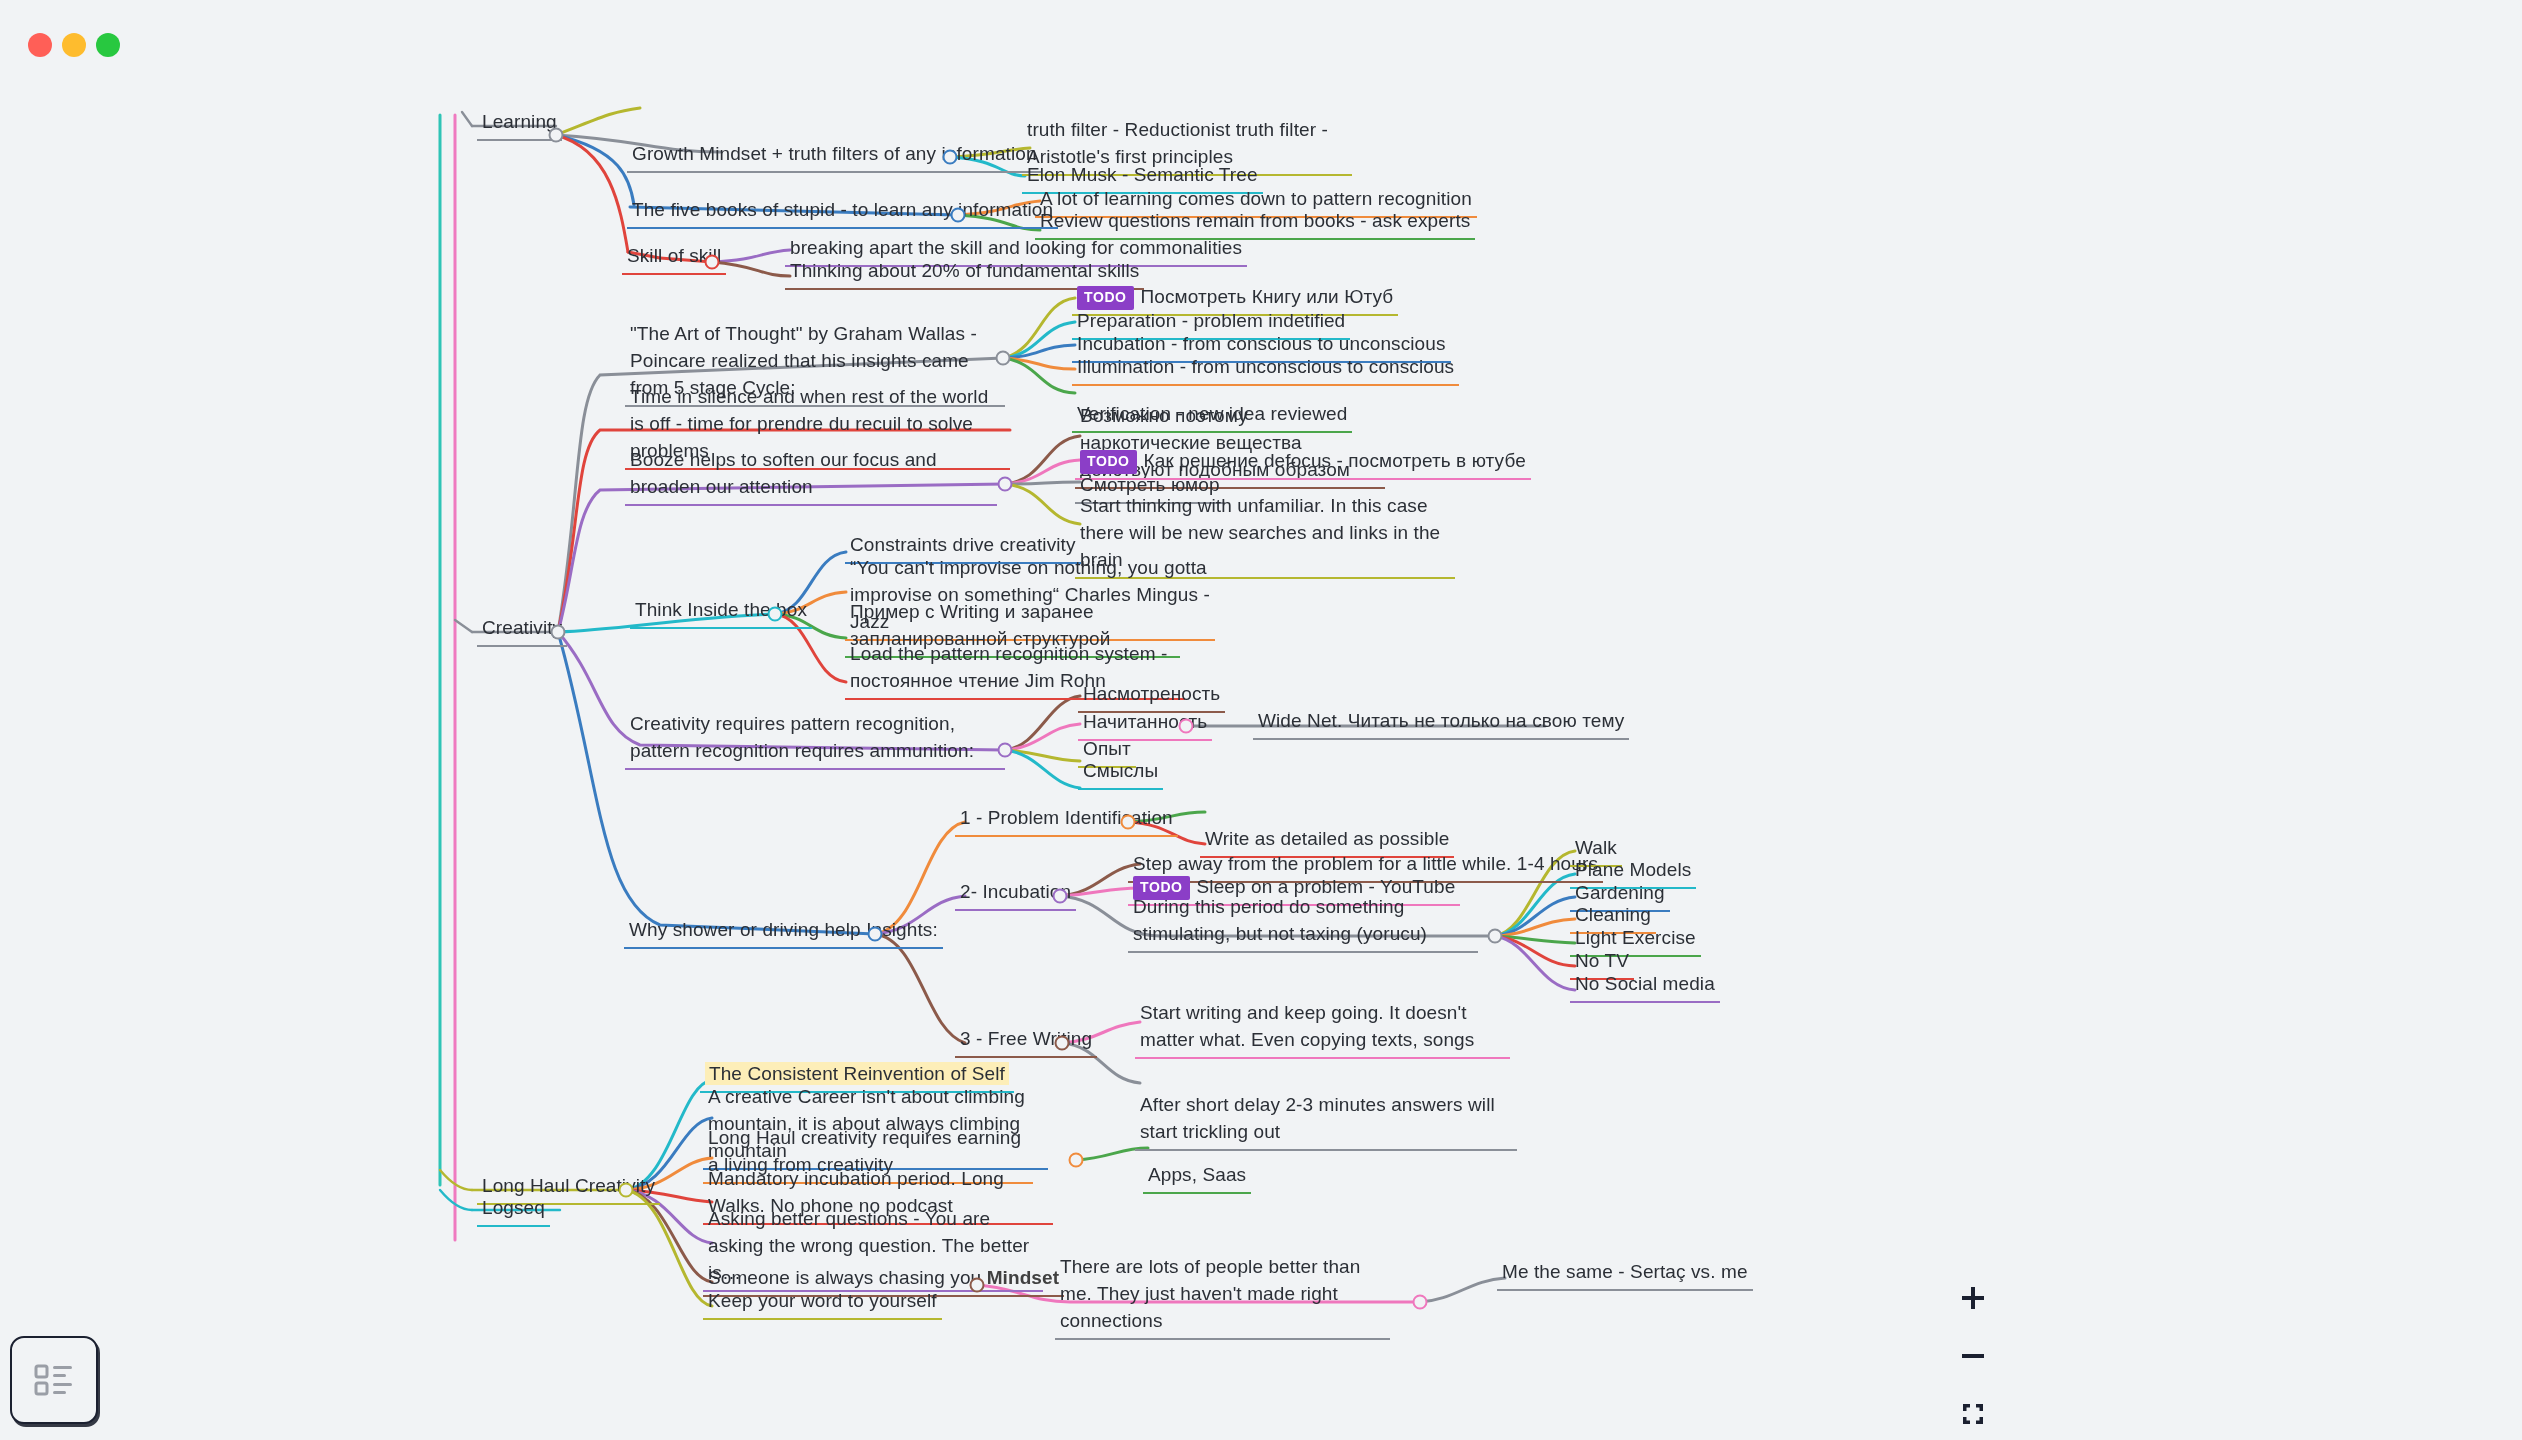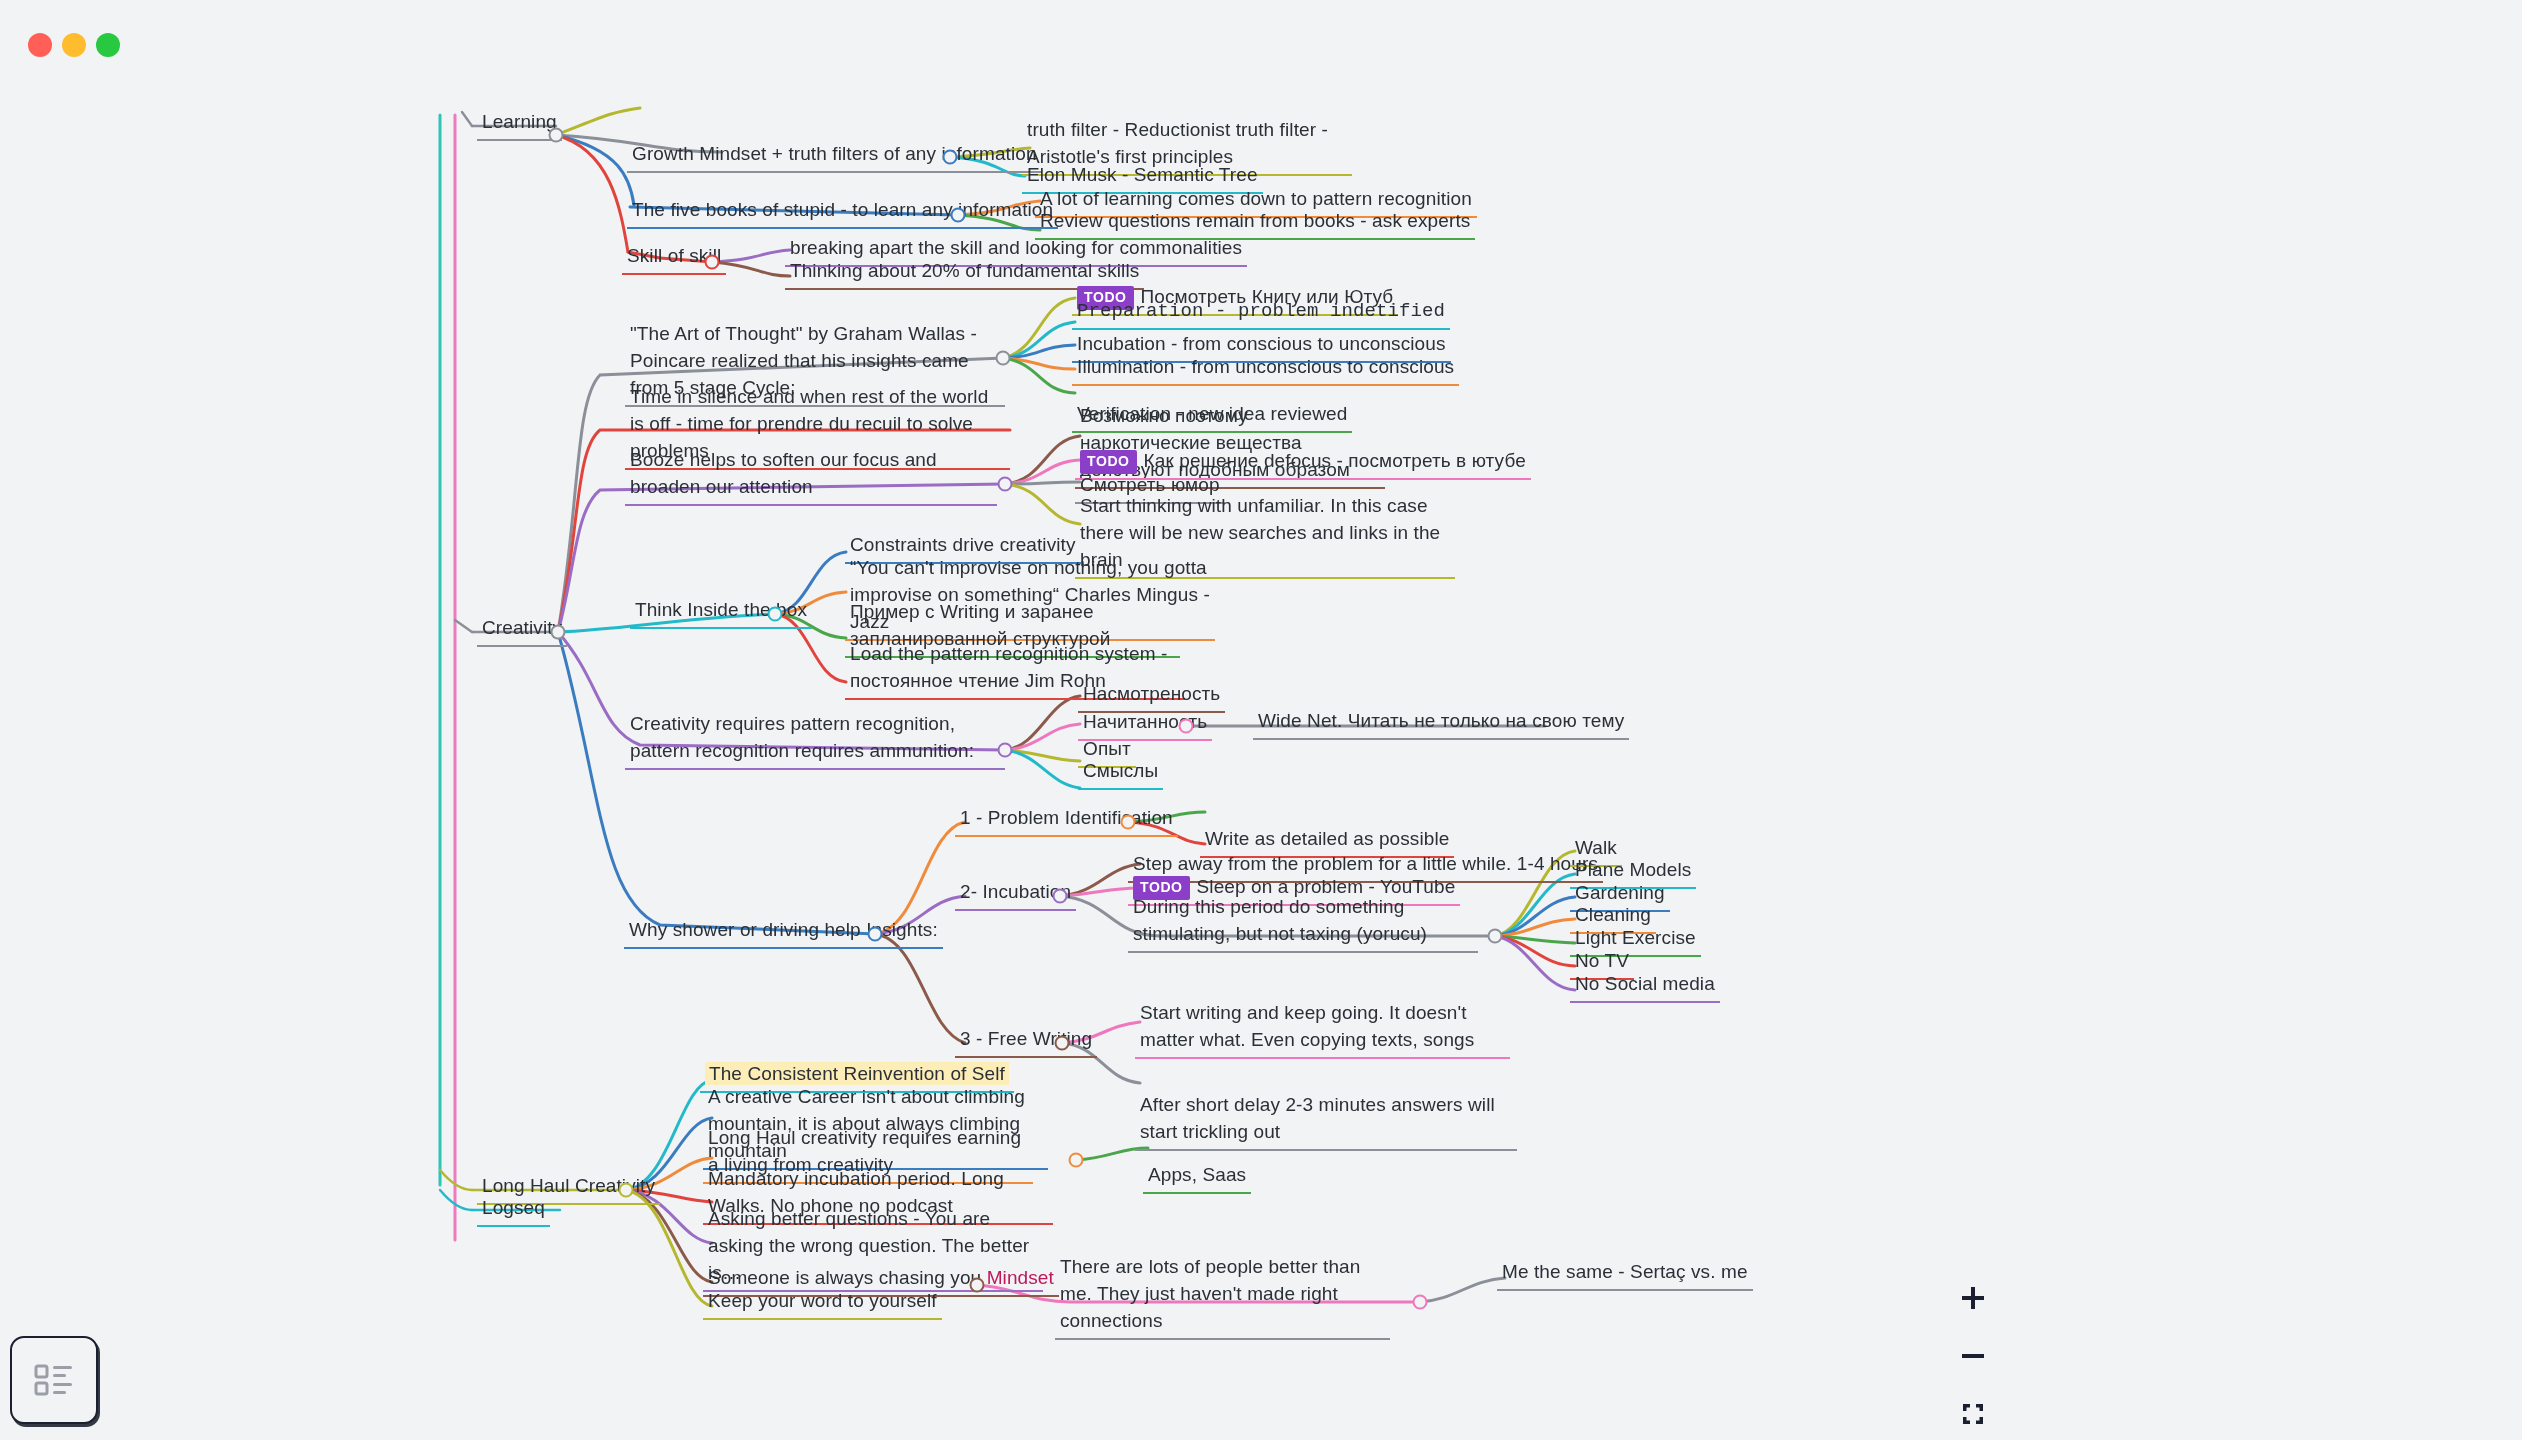--- a/index.html
+++ b/index.html
@@ -60,21 +60,21 @@
     font-size: 14px;
     font-weight: bold;
     letter-spacing: .6px;
     padding: 2px 7px 3px 7px;
     margin-right: 7px;
     vertical-align: 1.5px;
     border-radius: 2px;
     font-family: "Liberation Sans", sans-serif;
   }
   .hl-yellow { background: #fdeeb8; padding: 1px 4px; }
-  .link-ref { color: #be185d; }
+  .link-ref { color: #404040; font-weight: bold; }
 
   
   .dot {
     position: absolute;
     width: 15px; height: 15px;
     border-radius: 50%;
     background: #f1f3f5;
     z-index: 20;
     border: 2.4px solid #8a8f98;
     transform: translate(-50%, -50%);
@@ -261,21 +261,21 @@
   <div class="node nowrap" style="left:785px; top:257px; border-color:#8c5a4a;">Thinking about 20% of fundamental skills</div>
 
   <div class="node nowrap" style="left:477px; top:614px; border-color:#8a8f98;">Creativity</div>
 
   <div class="node" style="left:625px; top:320px; width:380px; border-color:#8a8f98;">"The Art of Thought" by Graham Wallas - Poincare realized that his insights came from 5 stage Cycle:</div>
 
   <div class="node nowrap" style="left:1072px; top:283px; border-color:#b5b72f;">
     <span class="todo">TODO</span><span>Посмотреть Книгу или Ютуб</span>
   </div>
 
-  <div class="node nowrap" style="left:1072px; top:297px; border-color:#23b9c9;font-family:Liberation Mono, monospace;">Preparation - problem indetified</div>
+  <div class="node nowrap" style="left:1072px; top:307px; border-color:#23b9c9;">Preparation - problem indetified</div>
 
   <div class="node nowrap" style="left:1072px; top:330px; border-color:#3a7cc0;">Incubation - from conscious to unconscious</div>
 
   <div class="node nowrap" style="left:1072px; top:353px; border-color:#f08b3c;">Illumination - from unconscious to conscious</div>
 
   <div class="node nowrap" style="left:1072px; top:400px; border-color:#4ba64b;">Verification - new idea reviewed</div>
 
   <div class="node" style="left:625px; top:383px; width:385px; border-color:#e0443c;">Time in silence and when rest of the world is off - time for prendre du recuil to solve problems</div>
 
   <div class="node" style="left:625px; top:446px; width:372px; border-color:#9a6cc4;">Booze helps to soften our focus and broaden our attention</div>

